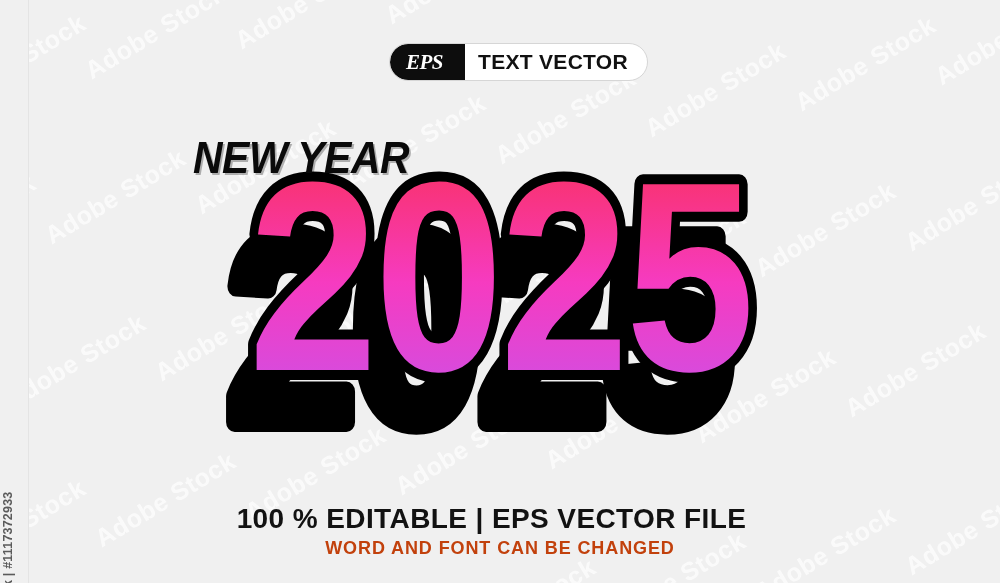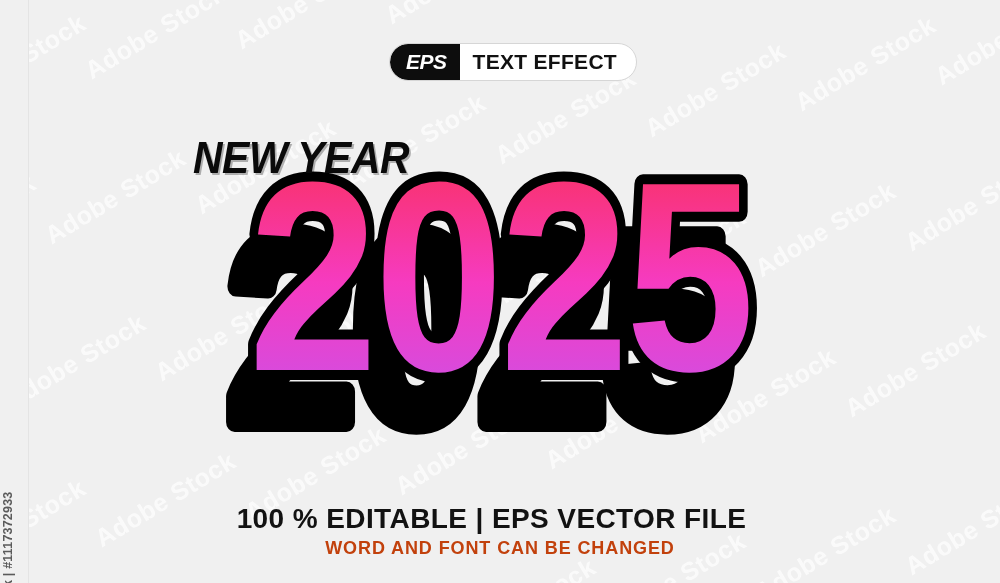--- a/index.html
+++ b/index.html
@@ -94,23 +94,23 @@
   .badge-eps {
     display: flex;
     align-items: center;
     justify-content: center;
     background: #0d0d0d;
     color: #ffffff;
     font-size: 21px;
     font-weight: 900;
     font-style: italic;
     letter-spacing: -0.5px;
-    padding: 0 13px 0 16px;
+    padding: 0 22px 0 16px;
     border-radius: 19px 0 0 19px;
-    font-family: Liberation Sans, sans-serif;
+    font-family: Liberation Serif, serif;
   }
   .badge-label {
     display: flex;
     align-items: center;
     color: #111111;
     font-size: 21px;
     font-weight: 800;
     letter-spacing: 0.3px;
     padding: 0 19px 0 13px;
     font-family: "Liberation Sans", sans-serif;
@@ -220,21 +220,21 @@
       <div class="wm" style="left: 840px; top: 398px; color: rgb(255, 255, 255); transform: rotate(-31deg);">Adobe Stock</div>
       <div class="wm" style="left: 300px; top: 660px; color: rgb(255, 255, 255); transform: rotate(-31deg);">Adobe Stock</div>
       <div class="wm" style="left: 450px; top: 634px; color: rgb(255, 255, 255); transform: rotate(-31deg);">Adobe Stock</div>
       <div class="wm" style="left: 600px; top: 608px; color: rgb(255, 255, 255); transform: rotate(-31deg);">Adobe Stock</div>
       <div class="wm" style="left: 750px; top: 582px; color: rgb(255, 255, 255); transform: rotate(-31deg);">Adobe Stock</div>
       <div class="wm" style="left: 900px; top: 556px; color: rgb(255, 255, 255); transform: rotate(-31deg);">Adobe Stock</div>
     </div>
 
   <div class="badge" style="background: rgb(255, 255, 255); border-color: rgb(214, 214, 214);">
     <div class="badge-eps" style="background: rgb(13, 13, 13); color: rgb(255, 255, 255);">EPS</div>
-    <div class="badge-label" style="color: rgb(17, 17, 17);">TEXT EFFECT</div>
+    <div class="badge-label" style="color: rgb(17, 17, 17);">TEXT VECTOR</div>
   </div>
 
   <div class="new-year" style="color: rgb(10, 10, 10);">NEW YEAR</div>
 
   <div class="year-wrap">
     <svg class="year-svg" viewBox="0 0 1000 290" preserveAspectRatio="none">
       <defs>
         <linearGradient id="yearGrad" x1="0" y1="0" x2="0" y2="1">
           <stop id="gradTop" offset="0%" stop-color="#fa2e4e"></stop>
           <stop id="gradMid" offset="52%" stop-color="#f63bc0"></stop>

